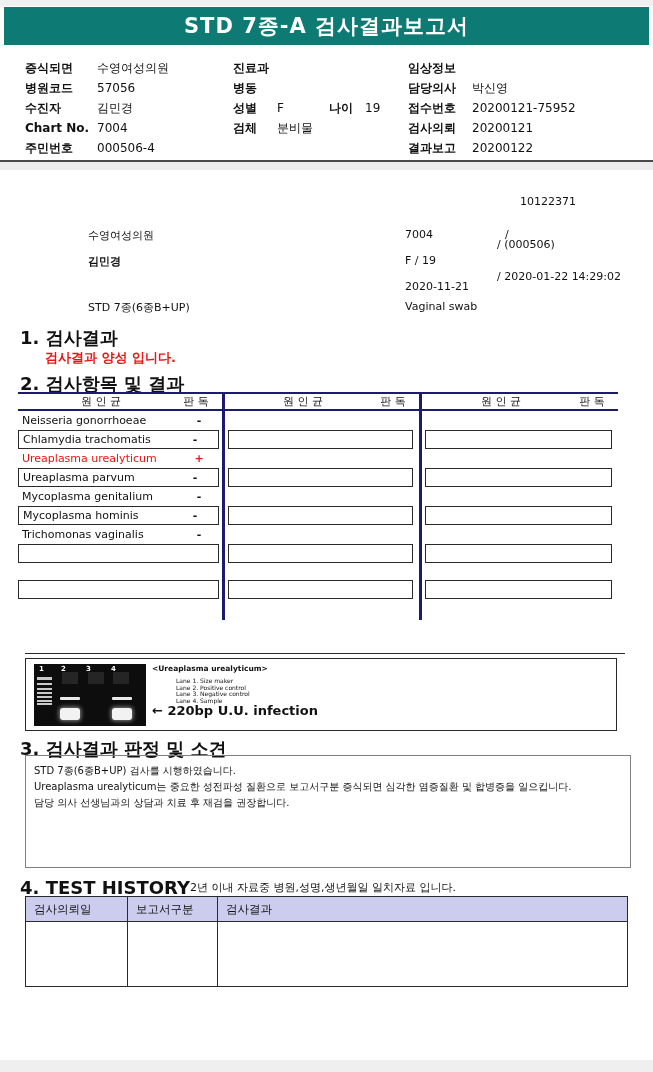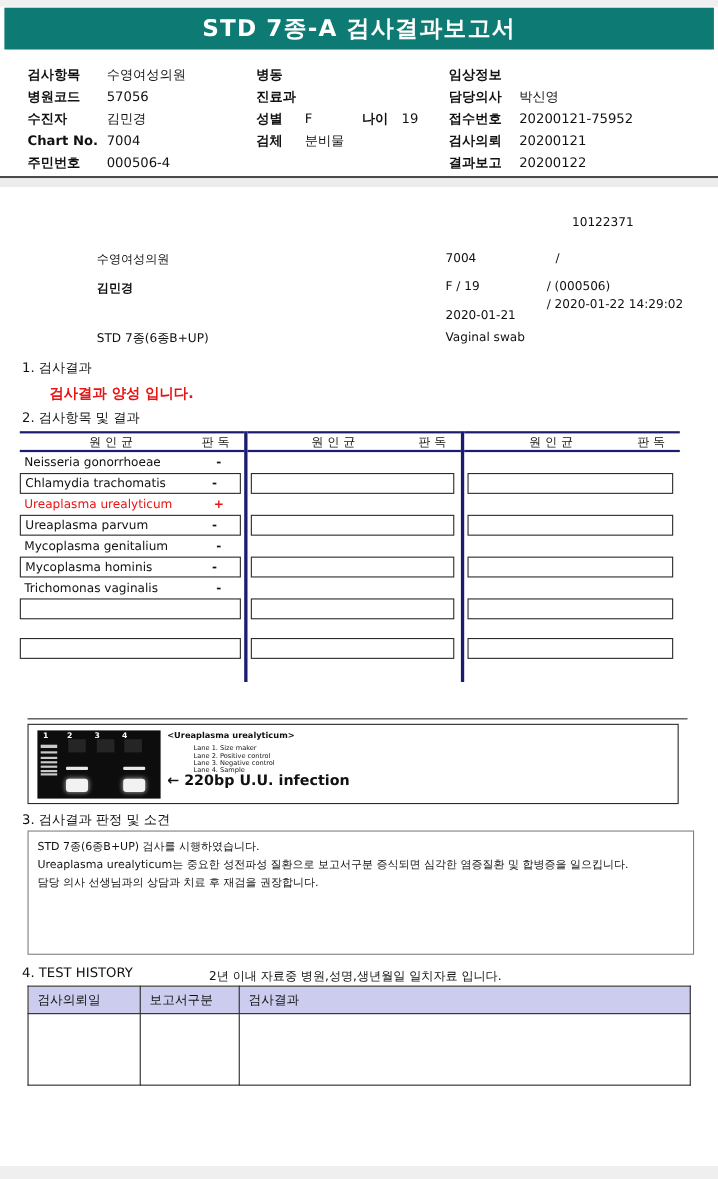--- a/index.html
+++ b/index.html
@@ -19,25 +19,25 @@
   .lbl2{font-weight:bold;width:36px;}
   .val-f{width:52px;}
   
   .divider-line{position:absolute;top:160px;left:0;width:653px;border-top:2px solid #4a4a4a;}
   .divider-strip{position:absolute;top:162px;left:0;width:653px;height:8px;background:#ececec;}
   
   .preview{position:absolute;top:170px;left:0;width:653px;height:160px;font-size:11px;}
   .preview span{position:absolute;white-space:nowrap;}
   .pv-id{left:520px;top:25px;}
   .pv-hosp{left:88px;top:58px;} .pv-chart{left:405px;top:58px;} .pv-sl1{left:505px;top:58px;}
-  .pv-name{left:88px;top:84px;font-weight:bold;} .pv-sexage{left:405px;top:84px;} .pv-birth{left:497px;top:84px;}
+  .pv-name{left:88px;top:84px;font-weight:bold;} .pv-sexage{left:405px;top:84px;} .pv-birth{left:497px;top:68px;}
   .pv-req{left:405px;top:110px;} .pv-rep{left:497px;top:100px;}
   .pv-test{left:88px;top:130px;} .pv-spec{left:405px;top:130px;}
   
-  .sec-h{position:absolute;left:20px;font-weight:normal;font-size:12px;white-space:nowrap;}
+  .sec-h{position:absolute;left:20px;font-weight:bold;font-size:18px;white-space:nowrap;}
   .sec1-h{top:326px;} .sec2-h{top:372px;} .sec3-h{top:737px;} .sec4-h{top:877px;}
   .sec1-result{position:absolute;left:45px;top:349px;font-weight:bold;font-size:13px;color:#e81414;}
   
   .res-table{position:absolute;top:392px;left:18px;width:600px;display:flex;font-size:11px;}
   .rt-col{display:flex;flex-direction:column;min-height:228px;box-sizing:border-box;}
   .rt-c1{width:204px;} .rt-c2{width:197px;border-left:3px solid #1b1b70;}
   .rt-c3{width:199px;border-left:3px solid #1b1b70;}
   .rt-header{height:15px;border-top:2.5px solid #1b1b70;border-bottom:2.5px solid #1b1b70;
         display:flex;align-items:center;box-sizing:content-box;}
   .rt-header .h-org{flex:1;text-align:center;padding-left:14px;}
@@ -81,21 +81,21 @@
 
 <div class="page">
   <div class="top-strip"></div>
   <div class="title-band">
     <span>STD 7종-A 검사결과보고서</span>
   </div>
 
   <div class="info-grid">
     <div class="info-col col1">
       <div class="info-row">
-        <span class="lbl">검사항목</span>
+        <span class="lbl">증식되면</span>
         <span class="val">수영여성의원</span>
       </div>
       <div class="info-row">
         <span class="lbl">병원코드</span>
         <span class="val">57056</span>
       </div>
       <div class="info-row">
         <span class="lbl">수진자</span>
         <span class="val">김민경</span>
       </div>
@@ -103,25 +103,25 @@
         <span class="lbl">Chart No.</span>
         <span class="val">7004</span>
       </div>
       <div class="info-row">
         <span class="lbl">주민번호</span>
         <span class="val">000506-4</span>
       </div>
     </div>
     <div class="info-col col2">
       <div class="info-row">
+        <span class="lbl">진료과</span>
+        <span class="val"></span>
+      </div>
+      <div class="info-row">
         <span class="lbl">병동</span>
-        <span class="val"></span>
-      </div>
-      <div class="info-row">
-        <span class="lbl">진료과</span>
         <span class="val"></span>
       </div>
       <div class="info-row">
         <span class="lbl">성별</span>
         <span class="val val-f">F</span>
         <span class="lbl2">나이</span>
         <span class="val">19</span>
       </div>
       <div class="info-row">
         <span class="lbl">검체</span>
@@ -156,21 +156,21 @@
   <div class="divider-strip"></div>
 
   <div class="preview">
     <span class="pv-id">10122371</span>
     <span class="pv-hosp">수영여성의원</span>
     <span class="pv-chart">7004</span>
     <span class="pv-sl1">/</span>
     <span class="pv-name">김민경</span>
     <span class="pv-sexage">F  /  19</span>
     <span class="pv-birth">/ (000506)</span>
-    <span class="pv-req">2020-01-21</span>
+    <span class="pv-req">2020-11-21</span>
     <span class="pv-rep">/ 2020-01-22 14:29:02</span>
     <span class="pv-test">STD 7종(6종B+UP)</span>
     <span class="pv-spec">Vaginal swab</span>
   </div>
 
   <div class="sec-h sec1-h">1. 검사결과</div>
   <div class="sec1-result">검사결과 양성 입니다.</div>
 
   <div class="sec-h sec2-h">2. 검사항목 및 결과</div>
 

